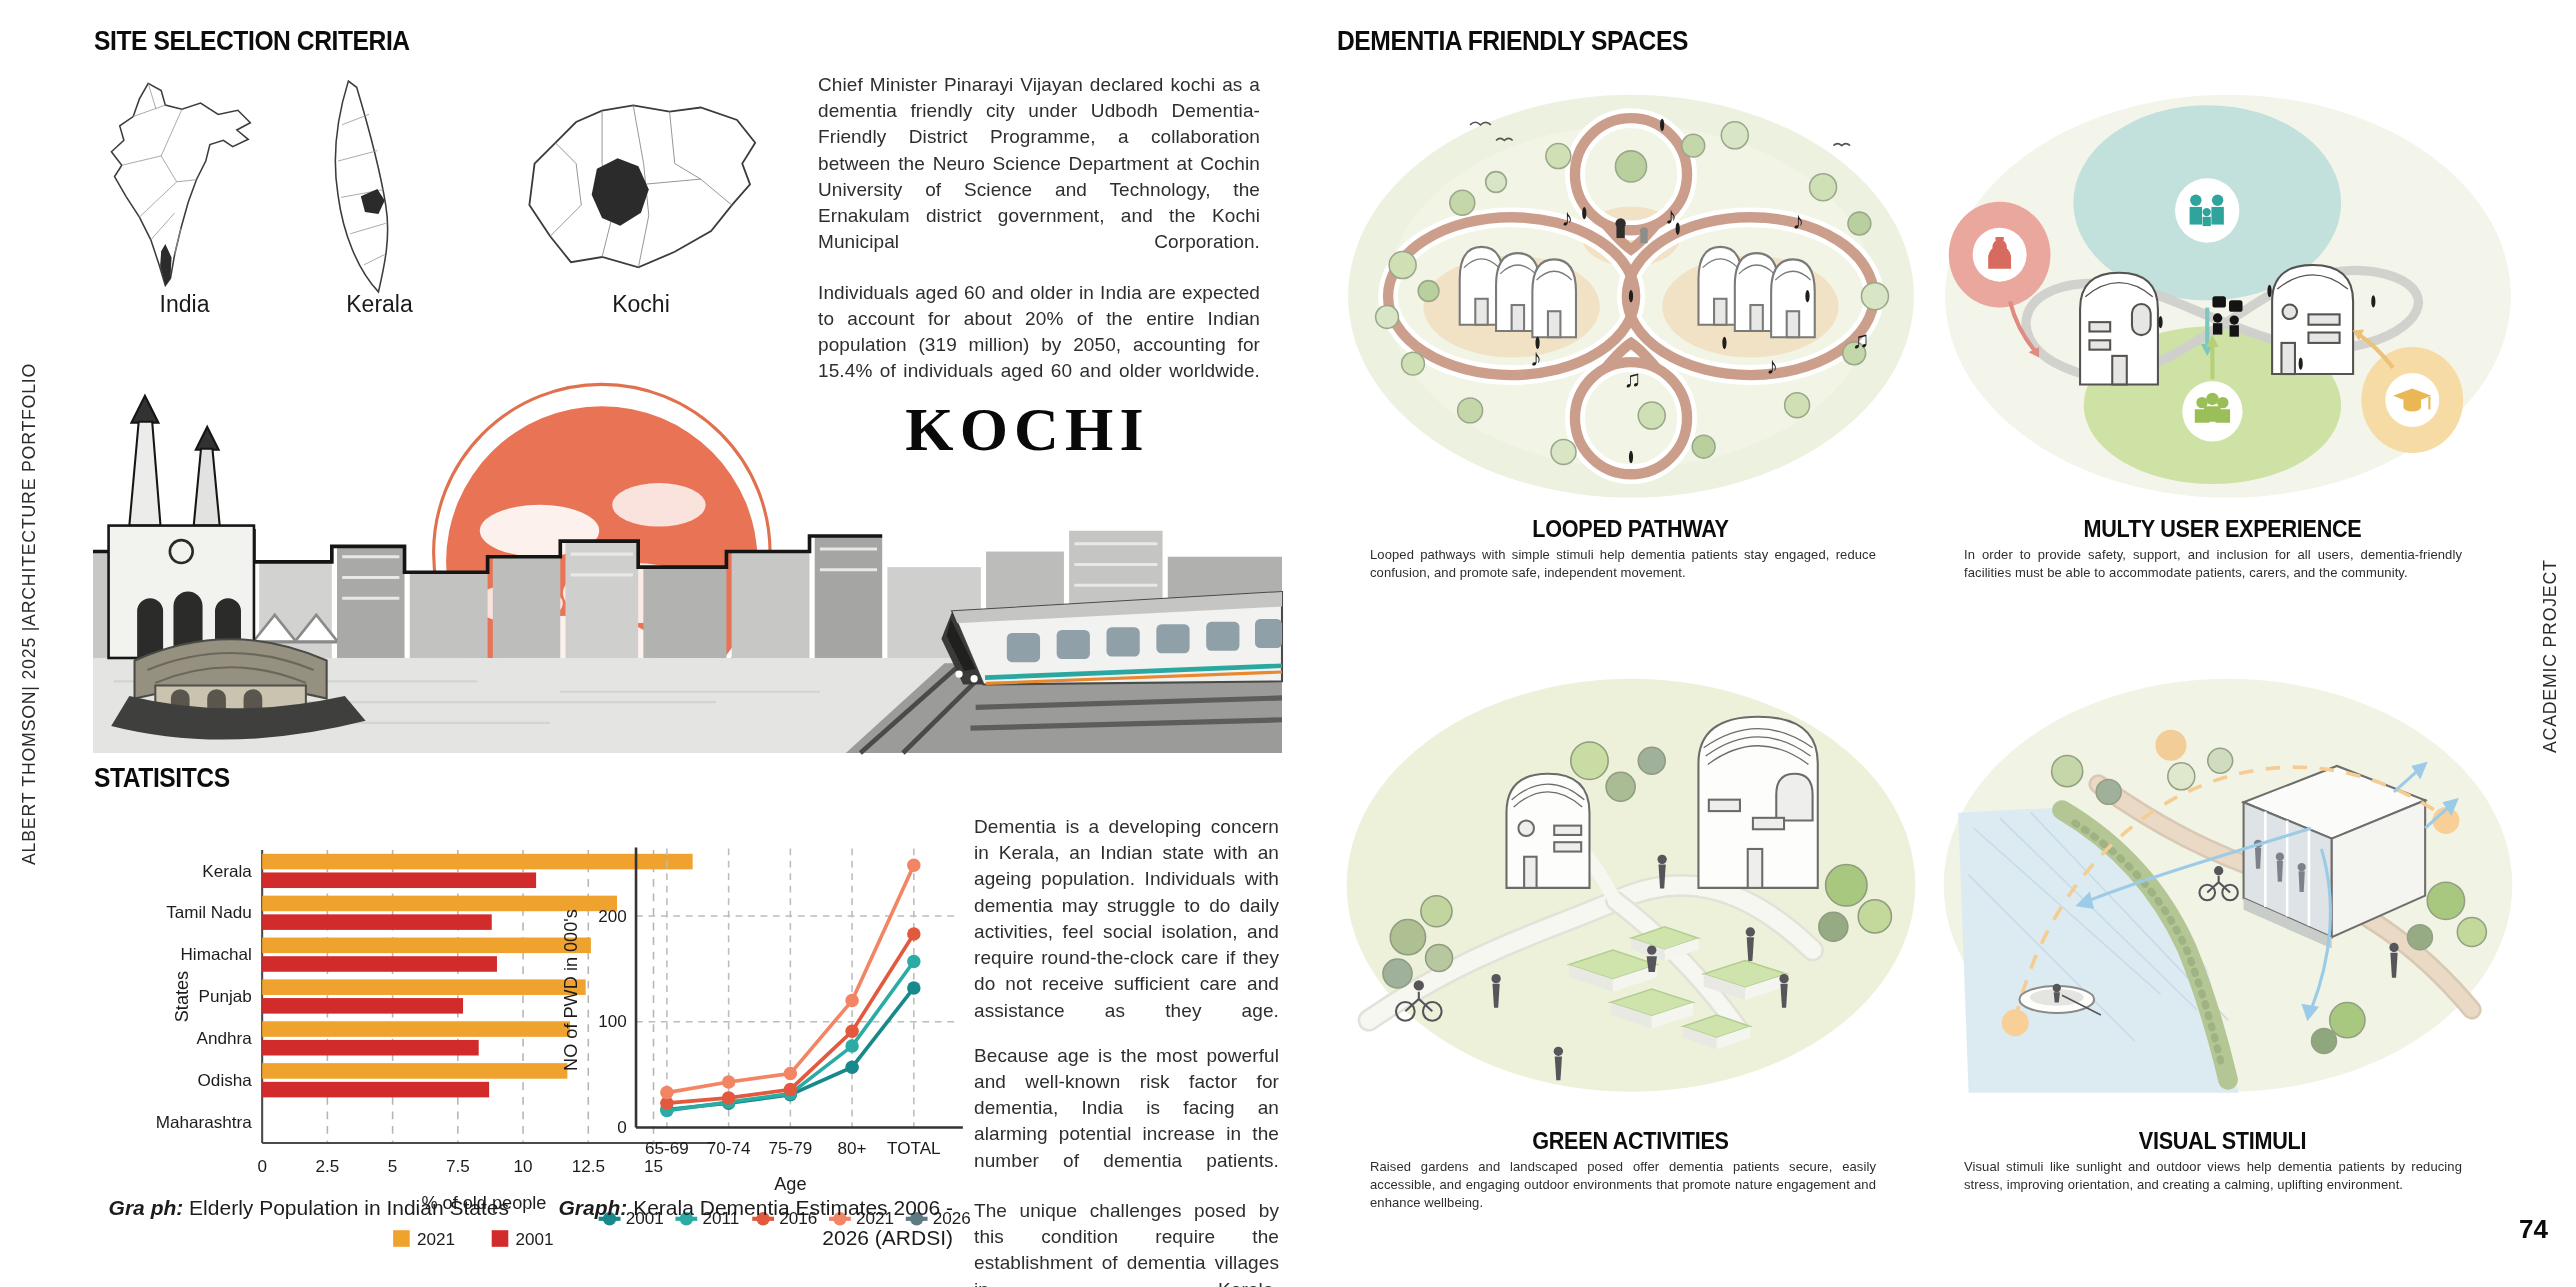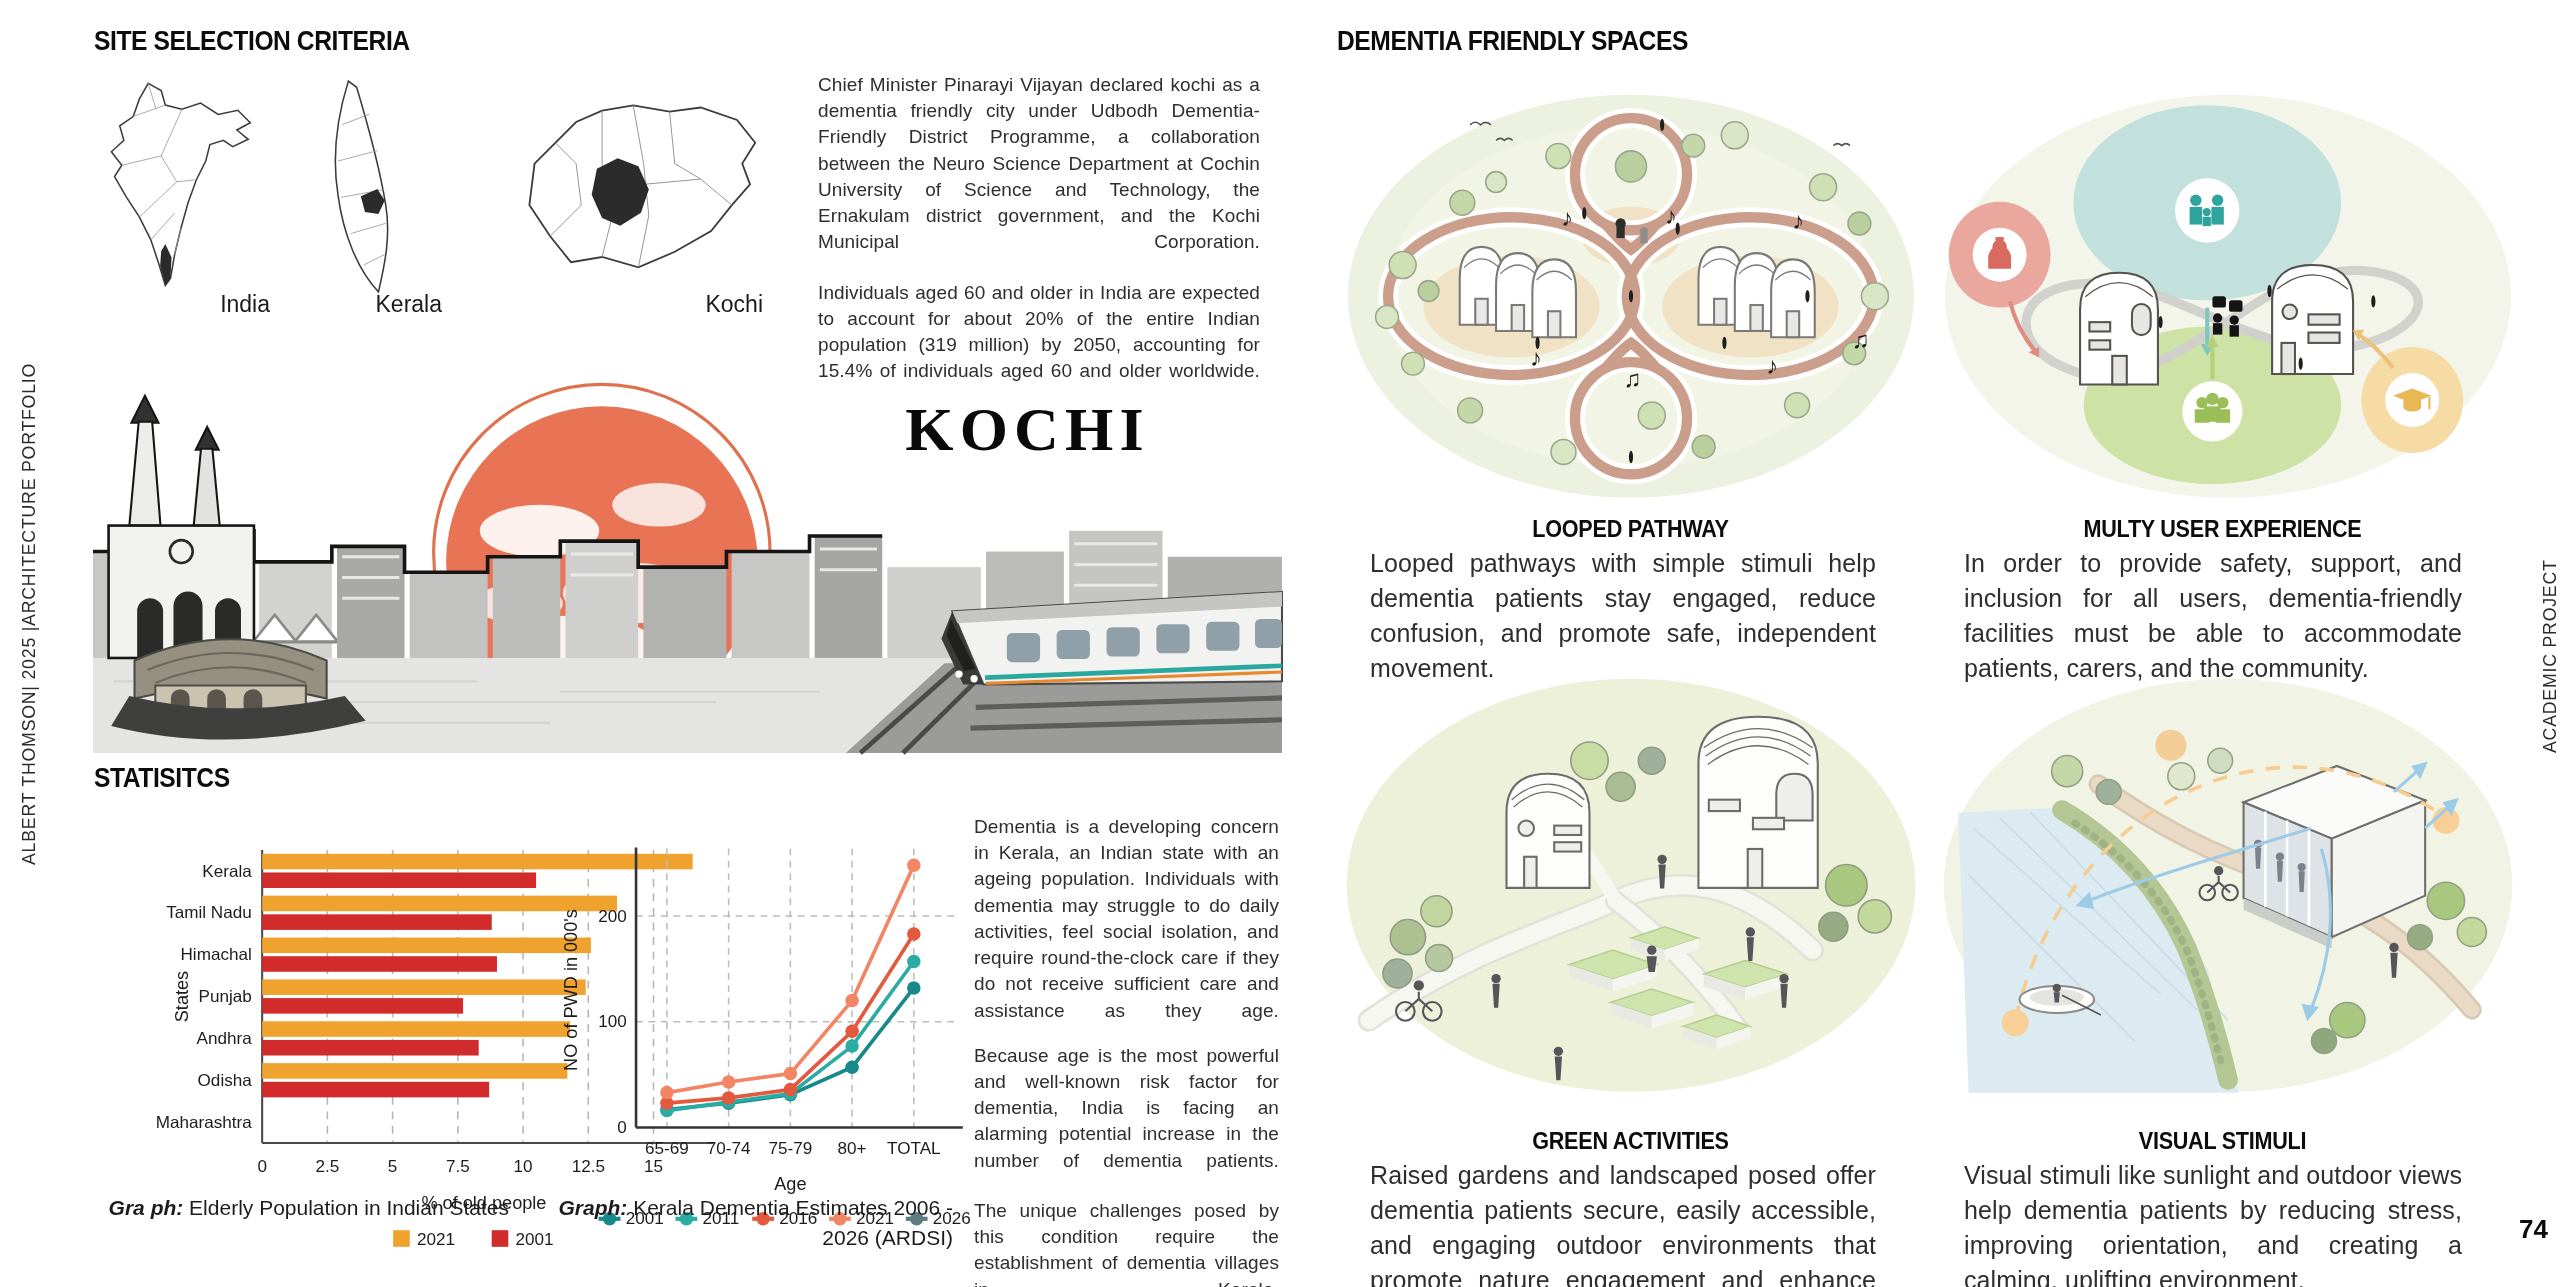--- a/index.html
+++ b/index.html
@@ -1,26 +1,26 @@
 <!DOCTYPE html>
 <html style="font-size:8.3px"><head>
 <meta charset="utf-8">
 <style>
   html,body{margin:0;padding:0;background:#ffffff;}
   body{width:2576px;height:1288px;position:relative;font-family:"Liberation Sans",sans-serif;color:#1f1f1f;overflow:hidden;}
   .abs{position:absolute;}
   .sec-title{font-size:28px;font-weight:800;letter-spacing:-0.5px;white-space:nowrap;transform:scaleX(.88);transform-origin:left center;color:#0c0c0c;}
   .para{font-size:19px;line-height:1.38;text-align:justify;text-align-last:justify;color:#2e2e2e;letter-spacing:0.1px;}
   .para + .para{margin-top:24px;}
-  .map-label{font-size:23px;text-align:right;color:#1a1a1a;}
+  .map-label{font-size:23px;text-align:center;color:#1a1a1a;}
   .kochi-title{font-family:"Liberation Serif",serif;font-weight:700;font-size:62px;letter-spacing:6.2px;text-align:center;color:#090909;}
   .caption{font-size:21px;text-align:right;color:#1c1c1c;line-height:1.45;}
   .caption .cap-label{font-weight:800;font-style:italic;}
   .feature-h{font-size:24px;font-weight:800;text-align:center;letter-spacing:-0.3px;transform:scaleX(.9);transform-origin:center;color:#0c0c0c;white-space:nowrap;}
-  .feature-p{font-size:25px;line-height:1.4;text-align:justify;color:#2e2e2e;letter-spacing:0.1px;}
+  .feature-p{font-size:13px;line-height:1.4;text-align:justify;color:#2e2e2e;letter-spacing:0.1px;}
   .vertical-text{font-size:17.7px;letter-spacing:0.8px;color:#2b2b2b;white-space:nowrap;transform-origin:0 0;transform:rotate(-90deg);}
   .page-num{font-size:26px;font-weight:800;color:#0c0c0c;}
   svg{position:absolute;overflow:visible;}
   svg text{font-family:"Liberation Sans",sans-serif;fill:#1c1c1c;}
   .bc-cat{font-size:33px;}
   .bc-tick{font-size:33px;}
   .bc-label{font-size:35px;}
 </style>
 </head>
 <body>

